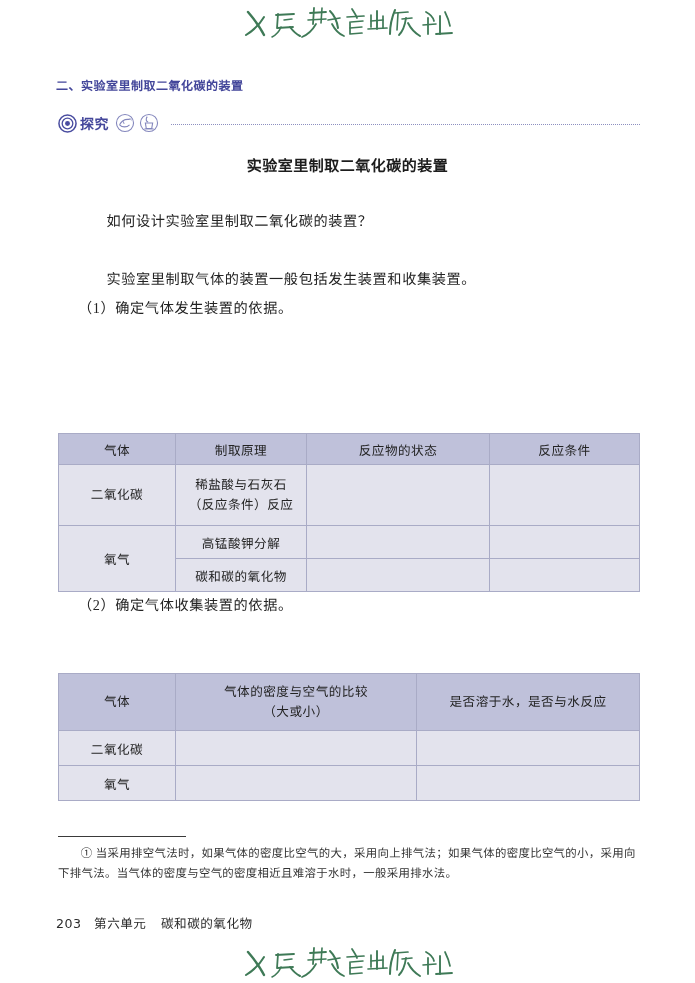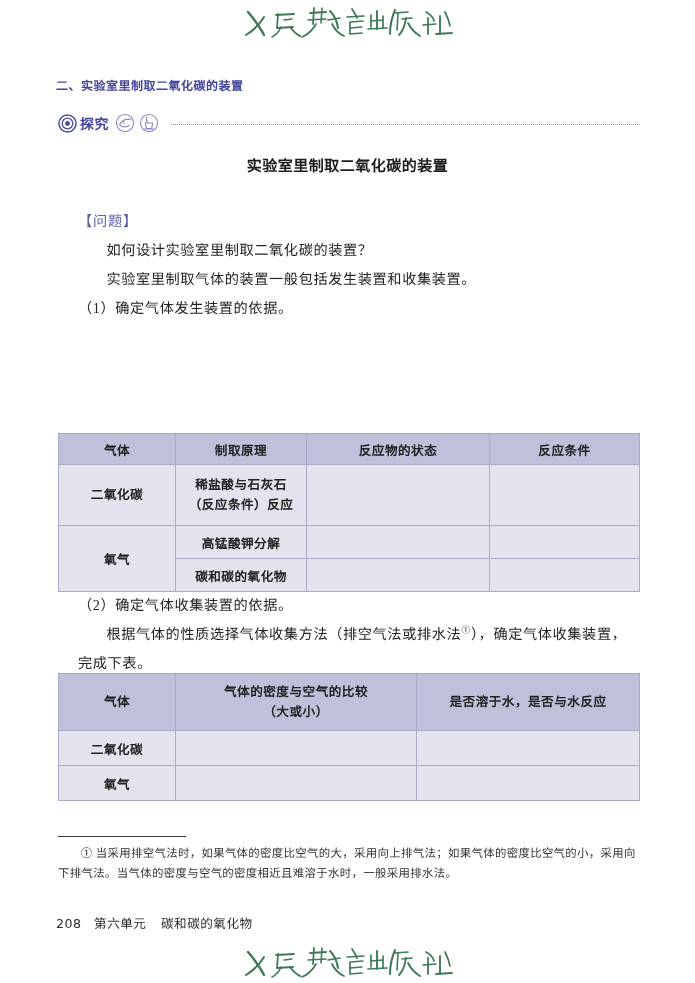--- a/index.html
+++ b/index.html
@@ -128,21 +128,21 @@
     font-family: "Liberation Serif", "DejaVu Serif", serif;
     font-size: 12.6px;
     color: #232323;
     letter-spacing: 0.5px;
     table-layout: fixed;
   }
   table.tbl td, table.tbl th {
     border: 1px solid #a9abc6;
     text-align: center;
     vertical-align: middle;
-    font-weight: bold;
+    font-weight: normal;
     padding: 2px 3px;
   }
   table.tbl thead th {
     background: #bfc1da;
     height: 26px;
   }
   table.tbl tbody td {
     background: #e3e3ed;
   }
   #table-reaction { top: 433px; }
@@ -267,21 +267,20 @@
     <path d="M9 4 C7 7 8 9 10 10" fill="none" stroke="#8487bd" stroke-width="1.3"></path>
     <path d="M7 11 L15 11 L14 17 L8 17 Z" fill="none" stroke="#8487bd" stroke-width="1.2"></path>
     <path d="M6 17.5 L16 17.5" fill="none" stroke="#8487bd" stroke-width="1.2"></path>
   </svg>
   <span class="explore-dots"></span>
 </div>
 
 <div class="activity-title">实验室里制取二氧化碳的装置</div>
 
 <div class="body-block" id="block-question">
-  <div class="tag">【问题】</div>
   <div class="indent">如何设计实验室里制取二氧化碳的装置？</div>
 </div>
 
 <div class="body-block" id="block-design">
   <div class="indent">实验室里制取气体的装置一般包括发生装置和收集装置。</div>
   <div>（1）确定气体发生装置的依据。</div>
 </div>
 
 <table class="tbl" id="table-reaction">
   <thead>
@@ -311,23 +310,20 @@
     <tr>
       <td class="h-row">碳和碳的氧化物</td>
       <td></td>
       <td></td>
     </tr>
   </tbody>
 </table>
 
 <div class="body-block" id="block-collect">
   <div>（2）确定气体收集装置的依据。</div>
-  <div class="indent">
-    <span>根据气体的性质选择气体收集方法（排空气法或排水法</span><sup class="fnref">①</sup><span>），确定气体收集装置，完成下表。</span>
-  </div>
 </div>
 
 <table class="tbl" id="table-collect">
   <thead>
     <tr>
       <th class="h-two">气体</th>
       <th class="h-two">
         <span>气体的密度与空气的比较</span><br>
         <span>（大或小）</span>
       </th>
@@ -345,21 +341,21 @@
       <td></td>
       <td></td>
     </tr>
   </tbody>
 </table>
 
 <div class="fn-rule"></div>
 <div class="footnote">① 当采用排空气法时，如果气体的密度比空气的大，采用向上排气法；如果气体的密度比空气的小，采用向下排气法。当气体的密度与空气的密度相近且难溶于水时，一般采用排水法。</div>
 
 <div class="page-footer">
-  <span class="pnum">208</span>
+  <span class="pnum">203</span>
   <span class="unit">第六单元</span>
   <span>碳和碳的氧化物</span>
 </div>
 
 <div class="logo-wrap logo-bottom">
   <svg class="logo-svg" width="215" height="38" viewBox="0 0 215 38" aria-label="人民教育出版社">
     <g fill="none" stroke="#3f7a57" stroke-linecap="round" stroke-linejoin="round">
       <path d="M8 8 C14 15 20 23 24 31" stroke-width="2.4"></path>
       <path d="M24 13 C20 20 14 26 6 31" stroke-width="2"></path>
       <path d="M36 11 L54 10" stroke-width="1.8"></path>

